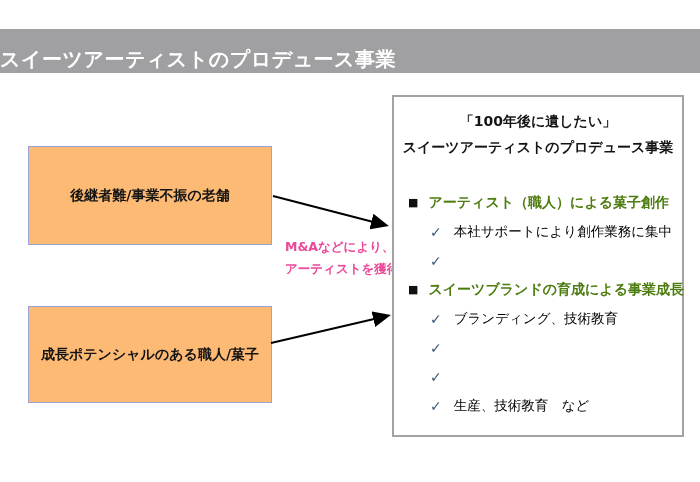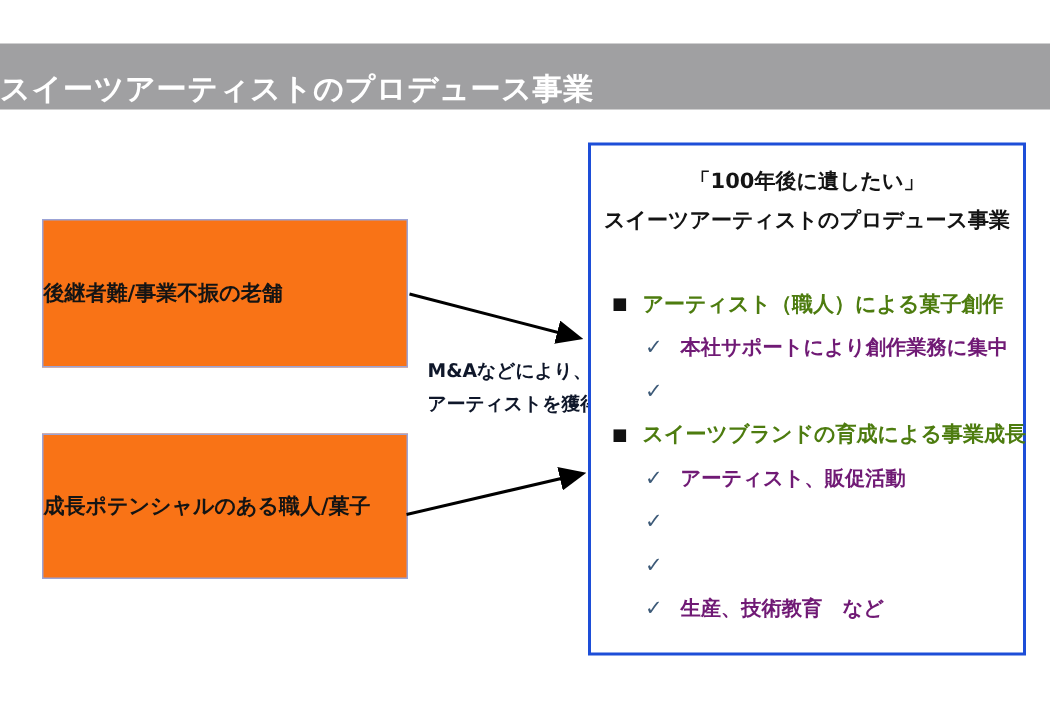--- a/index.html
+++ b/index.html
@@ -8,52 +8,52 @@
   .canvas { position:relative; width:700px; height:482px; background:#ffffff; overflow:hidden; }
 
   .title-bar {
     position:absolute; left:0; top:29px; width:700px; height:44px;
     background:#a0a0a2; color:#ffffff;
     display:flex; align-items:flex-end; padding-left:0;
     font-size:20px; font-weight:bold; letter-spacing:0.5px;
   }
 
   .src-box {
-    position:absolute; background:#f97316; border:1.5px solid #9ba3d6;
-    display:flex; align-items:center; 
+    position:absolute; background:#fdba74; border:1.5px solid #9ba3d6;
+    display:flex; align-items:center; justify-content:center;
     font-size:14px; font-weight:bold; color:#141414; text-align:center;
   }
   .src-box.top    { left:28px; top:146px; width:244px; height:99px; }
-  .src-box.bottom { left:28px; top:289px; width:244px; height:97px; }
+  .src-box.bottom { left:28px; top:306px; width:244px; height:97px; }
 
   .connector-label {
     position:absolute; left:285px; top:236px;
-    font-size:12.5px; font-weight:bold; line-height:22px; color:#0f172a;
+    font-size:12.5px; font-weight:bold; line-height:22px; color:#ec4899;
     white-space:nowrap;
   }
 
   .arrow-layer { position:absolute; left:0; top:0; width:700px; height:482px; pointer-events:none; }
 
   .growth-box {
     position:absolute; left:392px; top:95px; width:292px; height:342px;
-    background:#ffffff; border:2px solid #1d4ed8;
+    background:#ffffff; border:2px solid #a3a3a3;
   }
   .gb-title {
     margin-top:11px; text-align:center;
     font-size:14px; font-weight:bold; line-height:26px; color:#141414;
     white-space:nowrap;
   }
   .gb-list { margin-top:28px; }
   .gb-row { display:flex; align-items:center; height:29px; white-space:nowrap; }
   .gb-row.l1 { padding-left:14px; }
   .gb-row.l2 { padding-left:36px; }
   .marker-sq { font-size:11px; color:#111111; margin-right:10px; line-height:1; }
   .marker-ck { font-size:14px; font-weight:bold; color:#3d5a78; margin-right:12px; line-height:1; }
   .gb-row.l1 .item-text { font-size:14px;  font-weight:bold; color:#4d7c0f; }
-  .gb-row.l2 .item-text { font-size:13.5px; font-weight:bold; color:#701a75; }
+  .gb-row.l2 .item-text { font-size:13.5px; font-weight:normal; color:#000000; }
 </style>
 </head>
 <body>
 
 <div class="canvas">
 
   <div class="title-bar">
     <span>スイーツアーティストのプロデュース事業</span>
   </div>
 
@@ -96,21 +96,21 @@
       </div>
       <div class="gb-row l2">
         <span class="marker-ck">✓</span>
       </div>
       <div class="gb-row l1">
         <span class="marker-sq">■</span>
         <span class="item-text">スイーツブランドの育成による事業成長</span>
       </div>
       <div class="gb-row l2">
         <span class="marker-ck">✓</span>
-        <span class="item-text">アーティスト、販促活動</span>
+        <span class="item-text">ブランディング、技術教育</span>
       </div>
       <div class="gb-row l2">
         <span class="marker-ck">✓</span>
       </div>
       <div class="gb-row l2">
         <span class="marker-ck">✓</span>
       </div>
       <div class="gb-row l2">
         <span class="marker-ck">✓</span>
         <span class="item-text">生産、技術教育　など</span>

